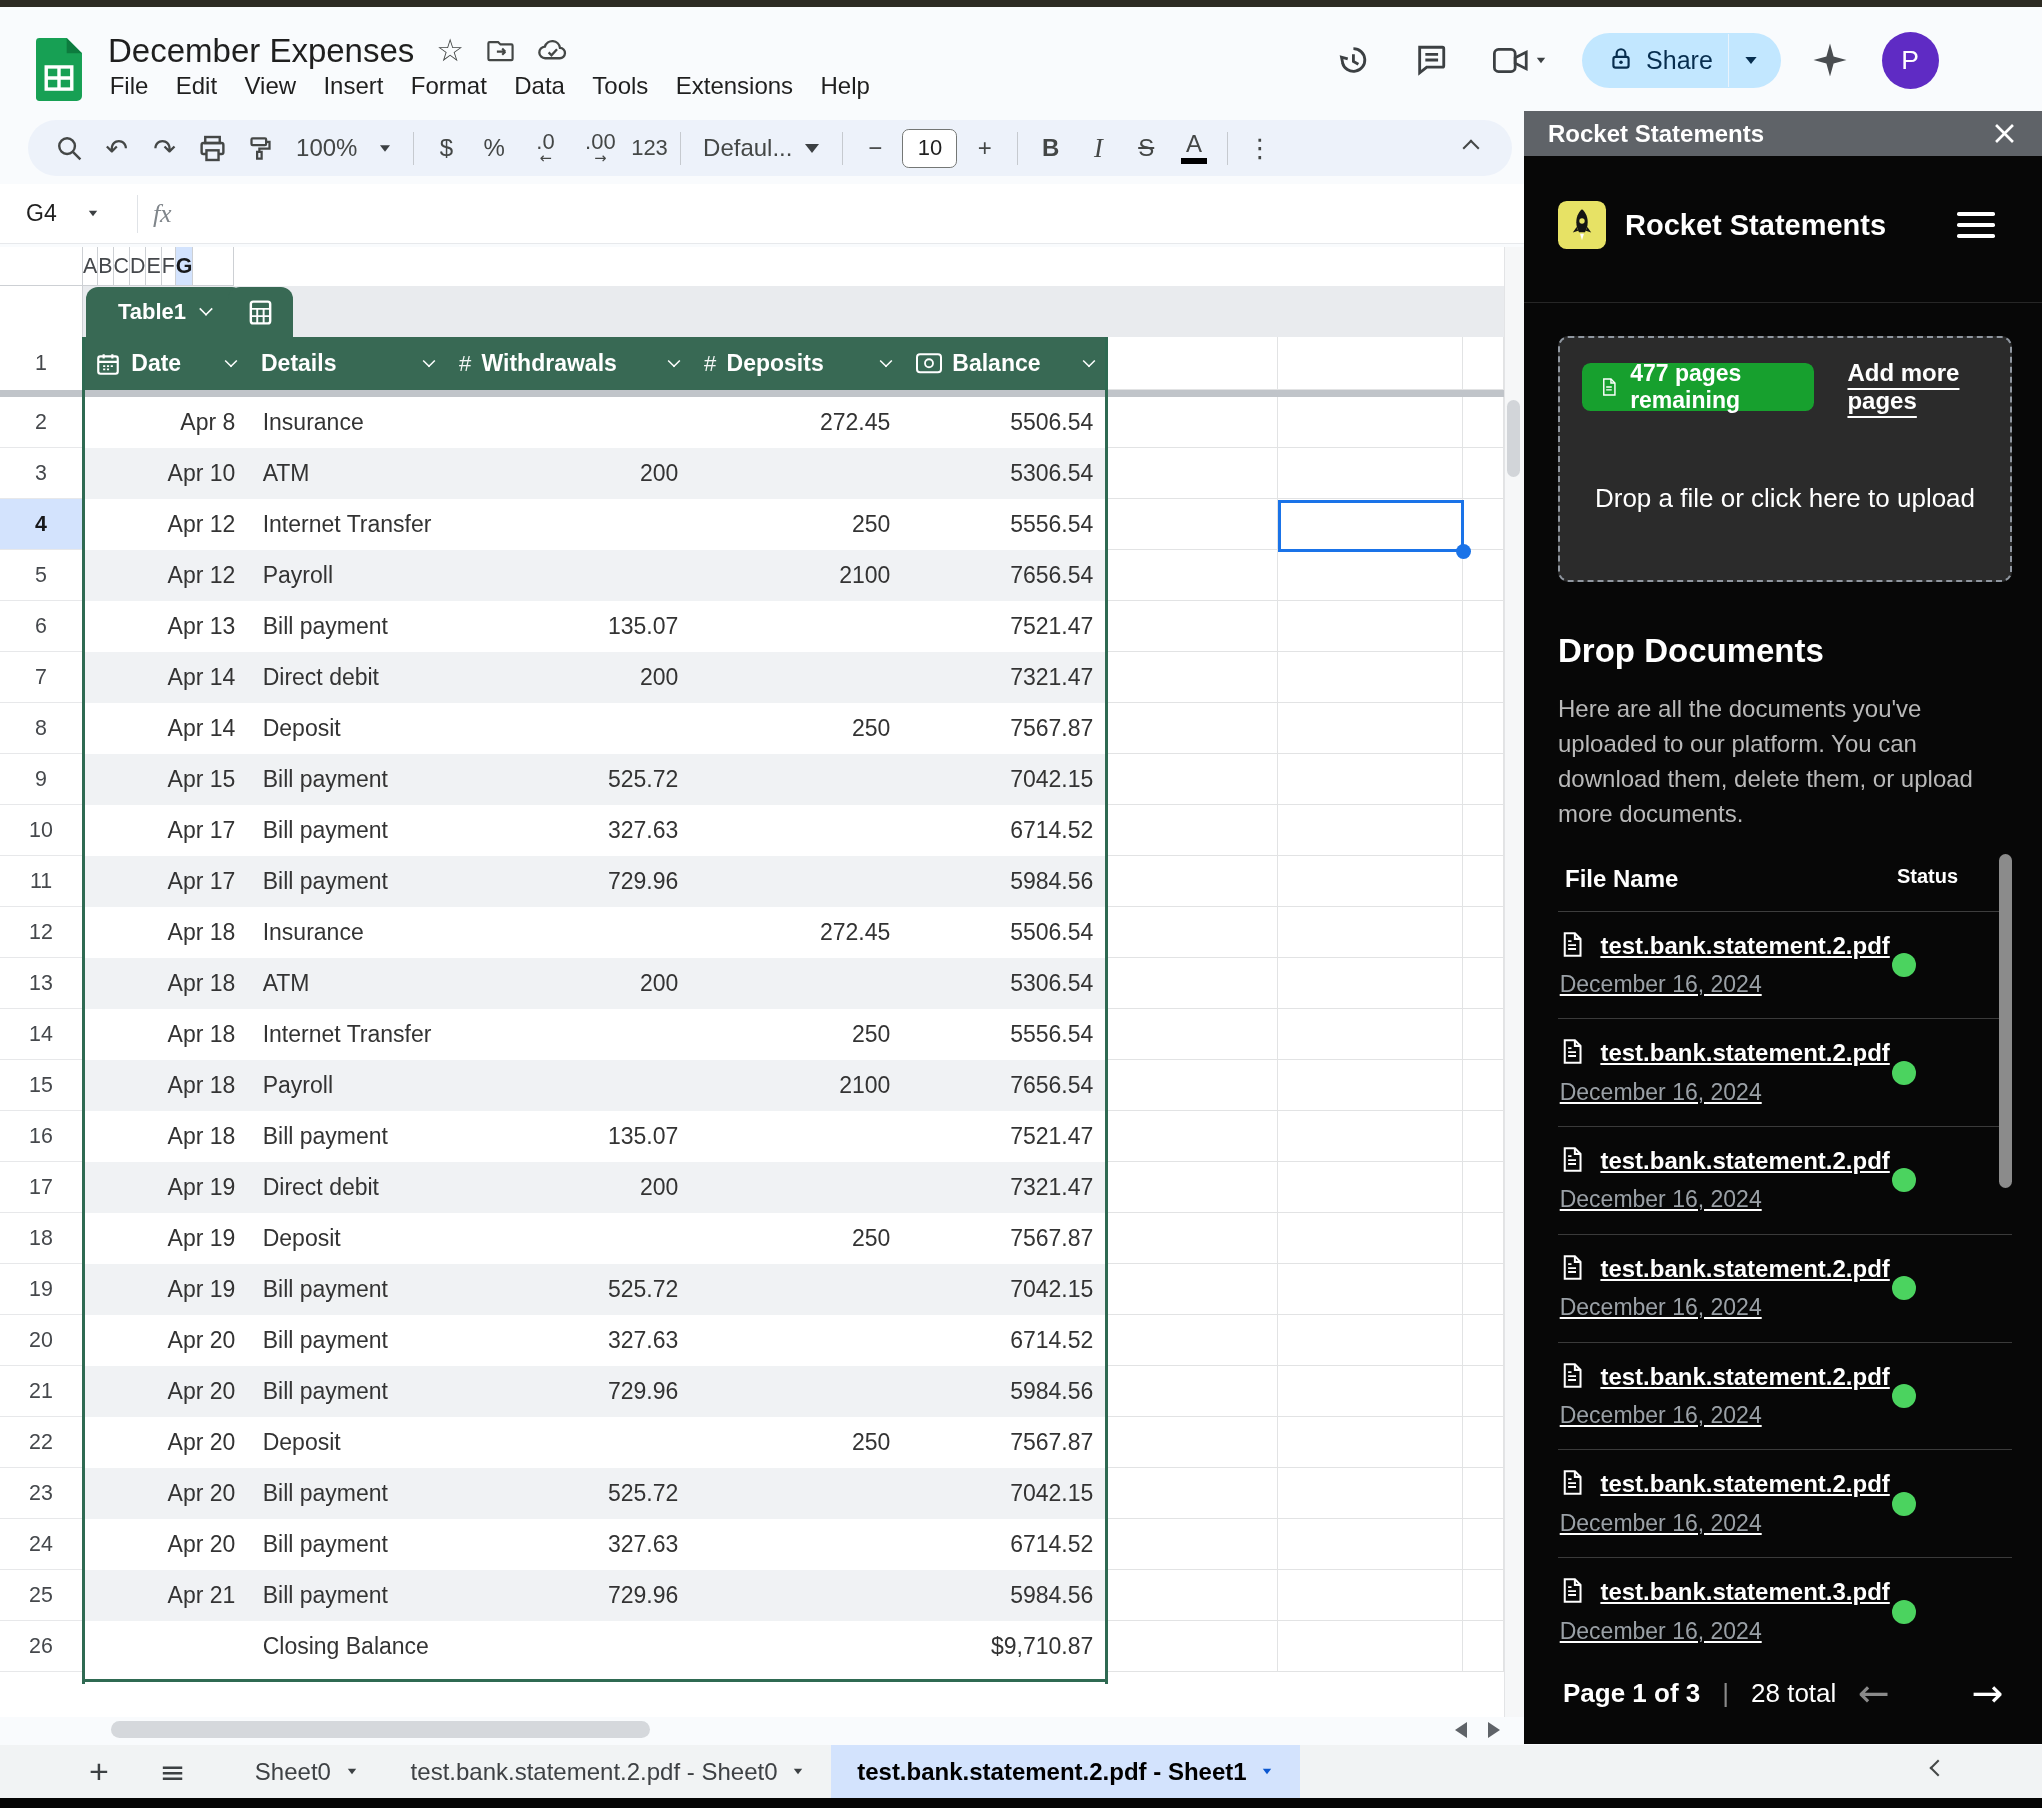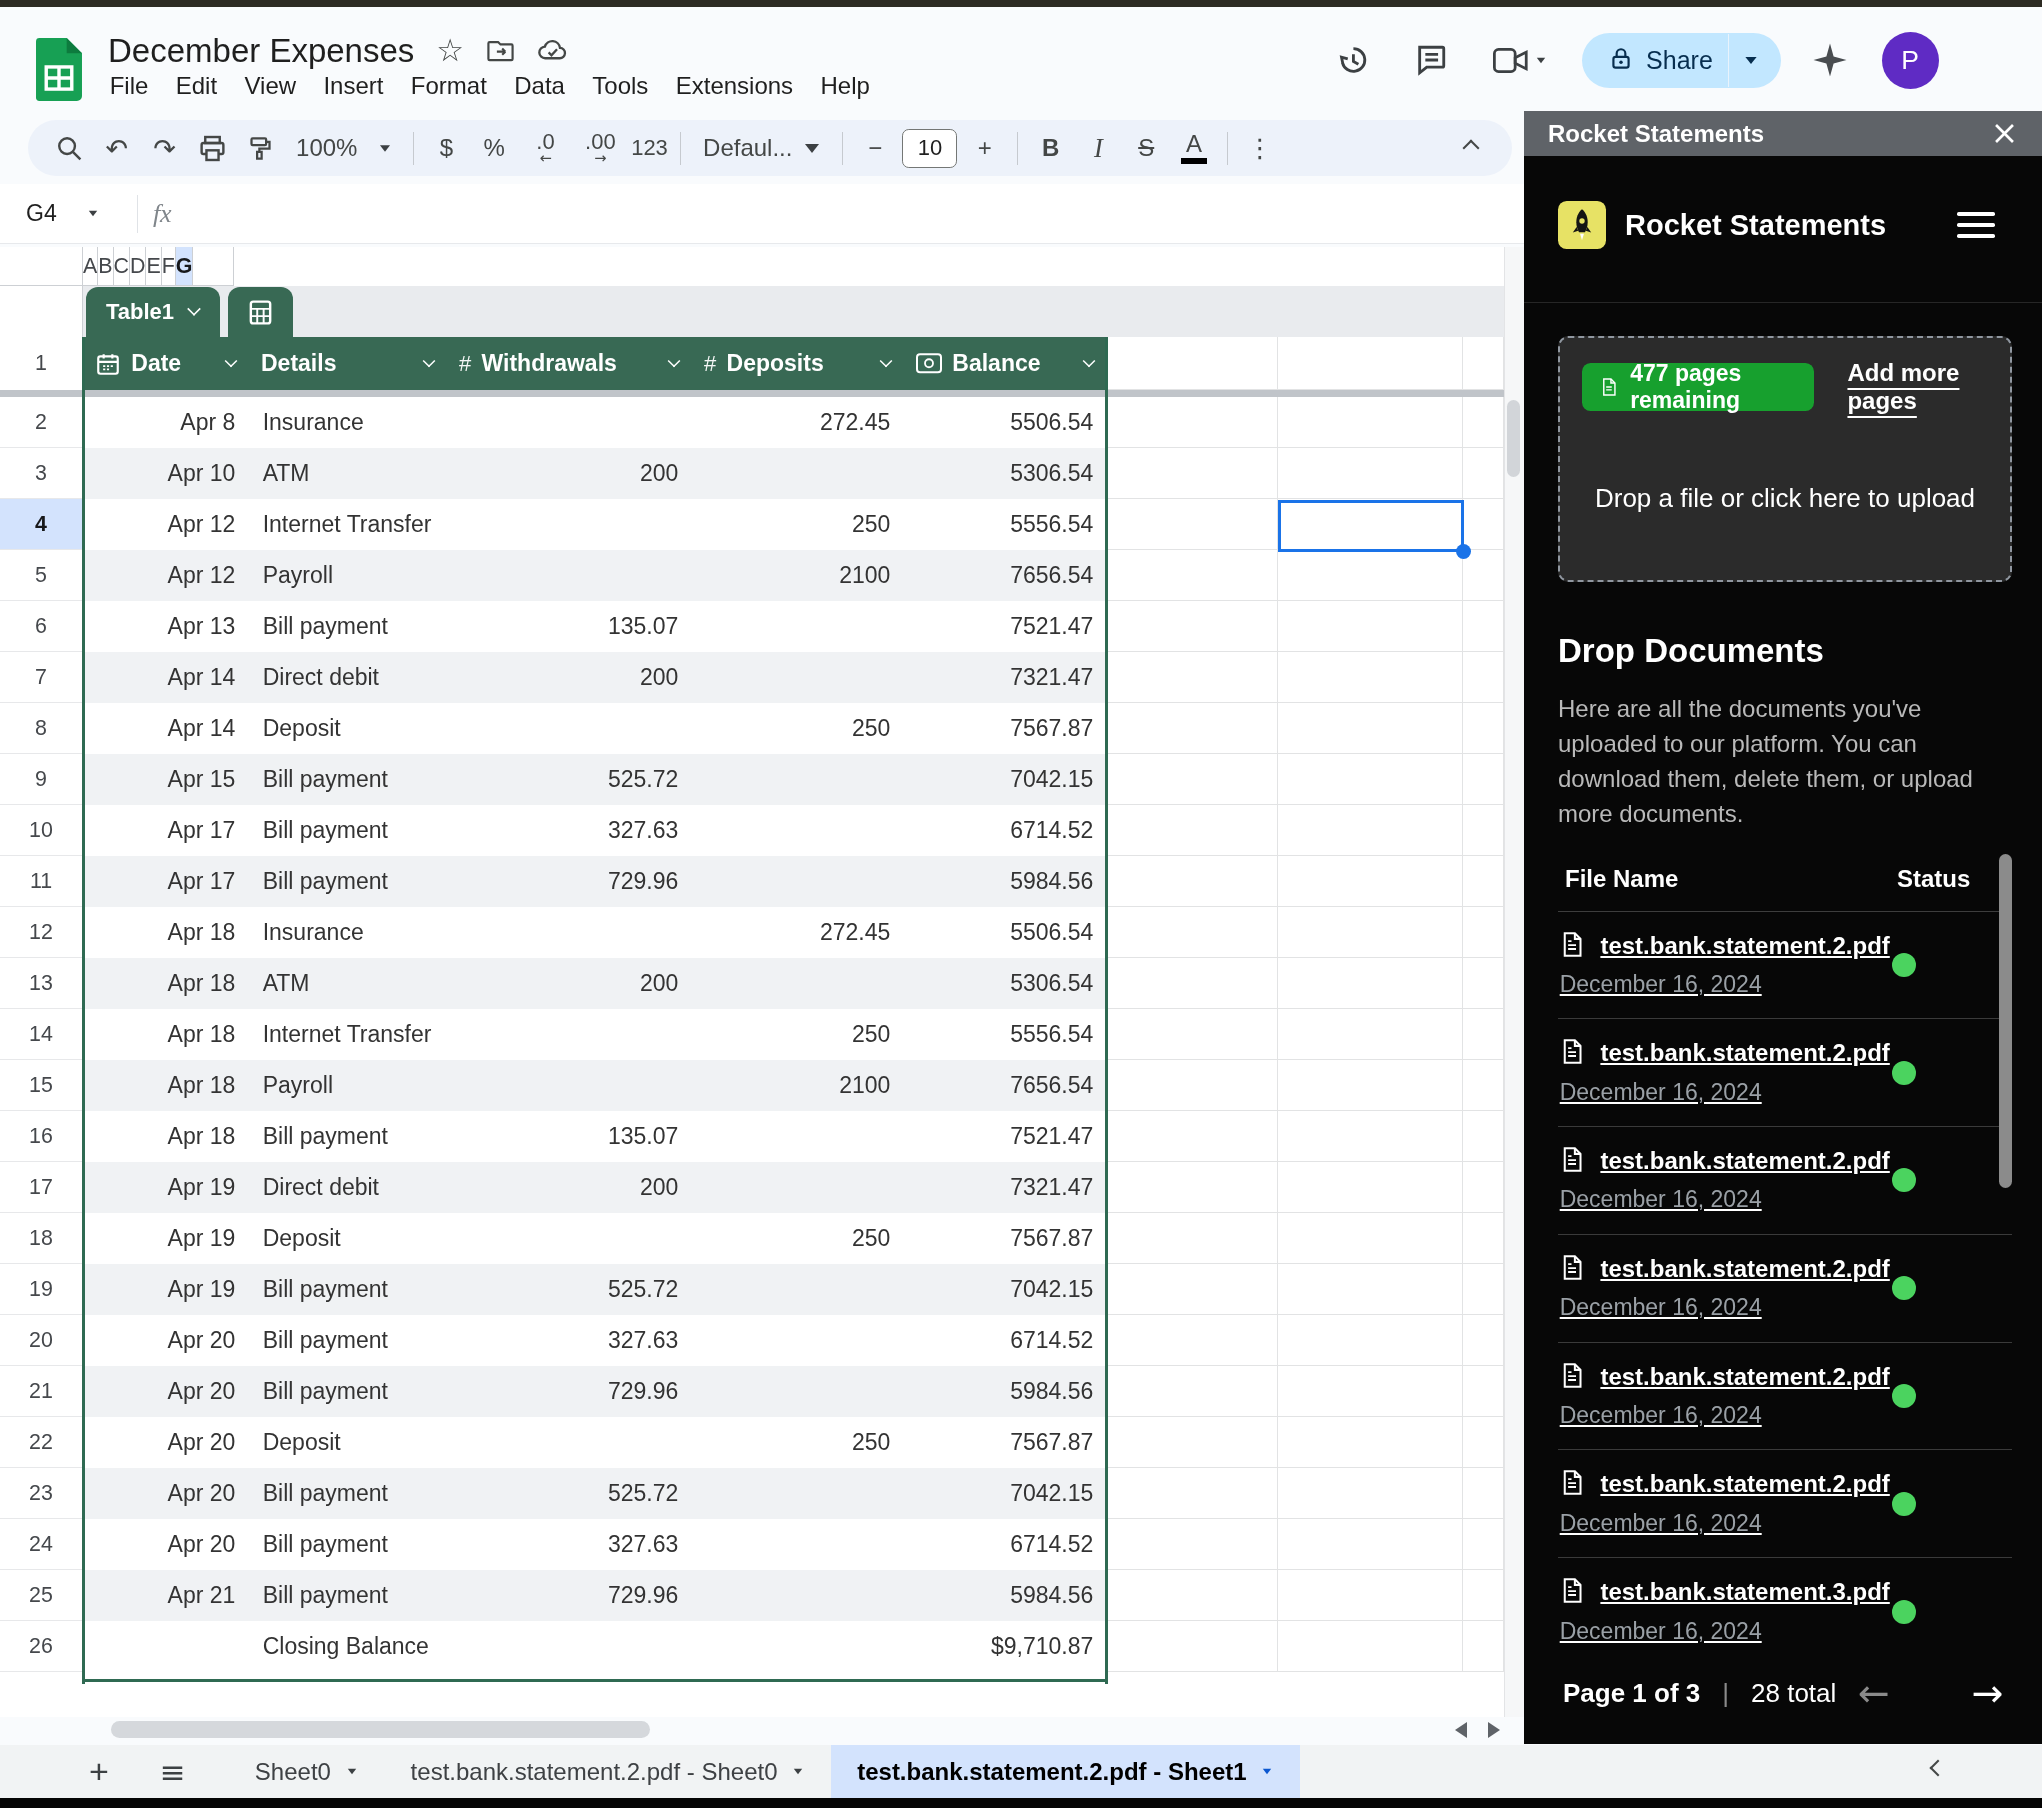--- a/index.html
+++ b/index.html
@@ -64,21 +64,21 @@
   #grid { left:0; top:247px; width:1524px; height:1470px; background:#fff; overflow:hidden; }
   #grid .g-abs { position:absolute; }
   #colheaders { left:0; top:0; height:39px; display:flex; }
   .colh, #corner-box { border-right:0.9px solid #cdd0d4; border-bottom:0.9px solid #cdd0d4; background:#fff; display:flex; align-items:center; justify-content:center; font-size:21.4px; color:#45484c; }
   #corner-box { width:83px; }
   .colh.sel { background:#d3e3fd; color:#17181a; font-weight:700; }
   .w-rh{width:83px}.w-A{width:166px}.w-B{width:198px}.w-C{width:245px}.w-D{width:212px}.w-E{width:203px}.w-F{width:171px}.w-G{width:185px}.w-H{width:41px}.w-sb{width:19.7px}
 
   #chip-band { left:83px; top:39px; width:1441px; height:51px; background:#e9ebee; }
   #chip-band-rh { left:0; top:39px; width:83px; height:51px; background:#fff; border-right:0.9px solid #cdd0d4; }
-  #table-chip { position:absolute; left:2.6px; top:1.7px; height:50px; background:#386954; border-radius:12px 12px 0 0; display:flex; align-items:center; color:#fff; padding:0 20px; gap:13.7px; }
+  #table-chip { position:absolute; left:2.6px; top:1.7px; height:50px; background:#386954; border-radius:12px 12px 0 0; display:flex; align-items:center; color:#fff; padding:0 32px; gap:13.7px; }
   #table-chip .nm { font-size:22px; font-weight:700; }
   #table-chip .chev { border-color:#fff; transform:rotate(45deg) scale(.8); margin-top:-5.1px; }
   #table-view-chip { position:absolute; left:145px; top:1.7px; width:65px; height:50px; background:#386954; border-radius:12px 12px 0 0; display:flex; align-items:center; justify-content:center; }
 
   #header-row { left:0; top:90px; height:53px; display:flex; }
   #header-row .rh1 { width:83px; background:#fff; border-right:0.9px solid #cdd0d4; display:flex; align-items:center; justify-content:center; font-size:21.4px; color:#45484c; }
   .th { background:#386954; color:#fff; display:flex; align-items:center; padding:0 12px; gap:10.3px; }
   .th .lbl { font-size:23px; font-weight:700; }
   .th .chev { border-color:#fff; transform:rotate(45deg) scale(.75); margin-top:-5.1px; margin-left:auto; }
   .th .hash { font-size:22px; font-weight:400; opacity:.95; }
@@ -146,21 +146,21 @@
   #upload-top { display:flex; align-items:center; gap:33px; }
   #pages-pill { background:#17a02e; border-radius:8.6px; height:48px; display:flex; align-items:center; gap:12px; padding:0 17px; }
   #pages-pill .lbl { font-size:23px; font-weight:600; }
   #add-more { font-size:24px; font-weight:600; text-decoration:underline; text-underline-offset:6.8px; }
   #drop-text { text-align:center; margin-top:68px; font-size:26px; }
 
   #docs-title { margin:50px 0 0 34px; font-size:33px; font-weight:700; }
   #docs-desc { margin:20.5px 31px 0 34px; font-size:24px; color:#b9b9b9; line-height:35px; }
   #list-head { position:relative; margin:34px 31px 0 41px; height:29px; }
   #list-head .fn { font-size:24px; font-weight:700; }
-  #list-head .st { position:absolute; left:332px; top:0; font-size:24px; font-weight:700; }
+  #list-head .st { position:absolute; left:332px; top:0; font-size:20px; font-weight:700; }
   #list-sep { margin:17px 31px 0 34px; border-bottom:0.9px solid #3d3d3d; }
   #file-list { margin:0 31px 0 34px; }
   .file-item { position:relative; padding:19px 0 20.5px; border-bottom:0.9px solid #3a3a3a;text-decoration:underline; }
   .file-item:last-child { border-bottom:none; }
   .file-name-row { display:flex; align-items:center; gap:15.4px; }
   .file-name { font-size:24px; font-weight:700; }
   .file-date { margin:10.3px 0 0 1.7px; font-size:23px; color:#9aa0a6; }
   .status-dot { position:absolute; right:96px; top:50%; margin-top:-12px; width:24px; height:24px; border-radius:50%; background:#4bd35f; }
   #list-scroll-thumb { position:absolute; right:31px; top:698px; width:13px; height:334px; border-radius:6.8px; background:#8b8b8b; }
 

